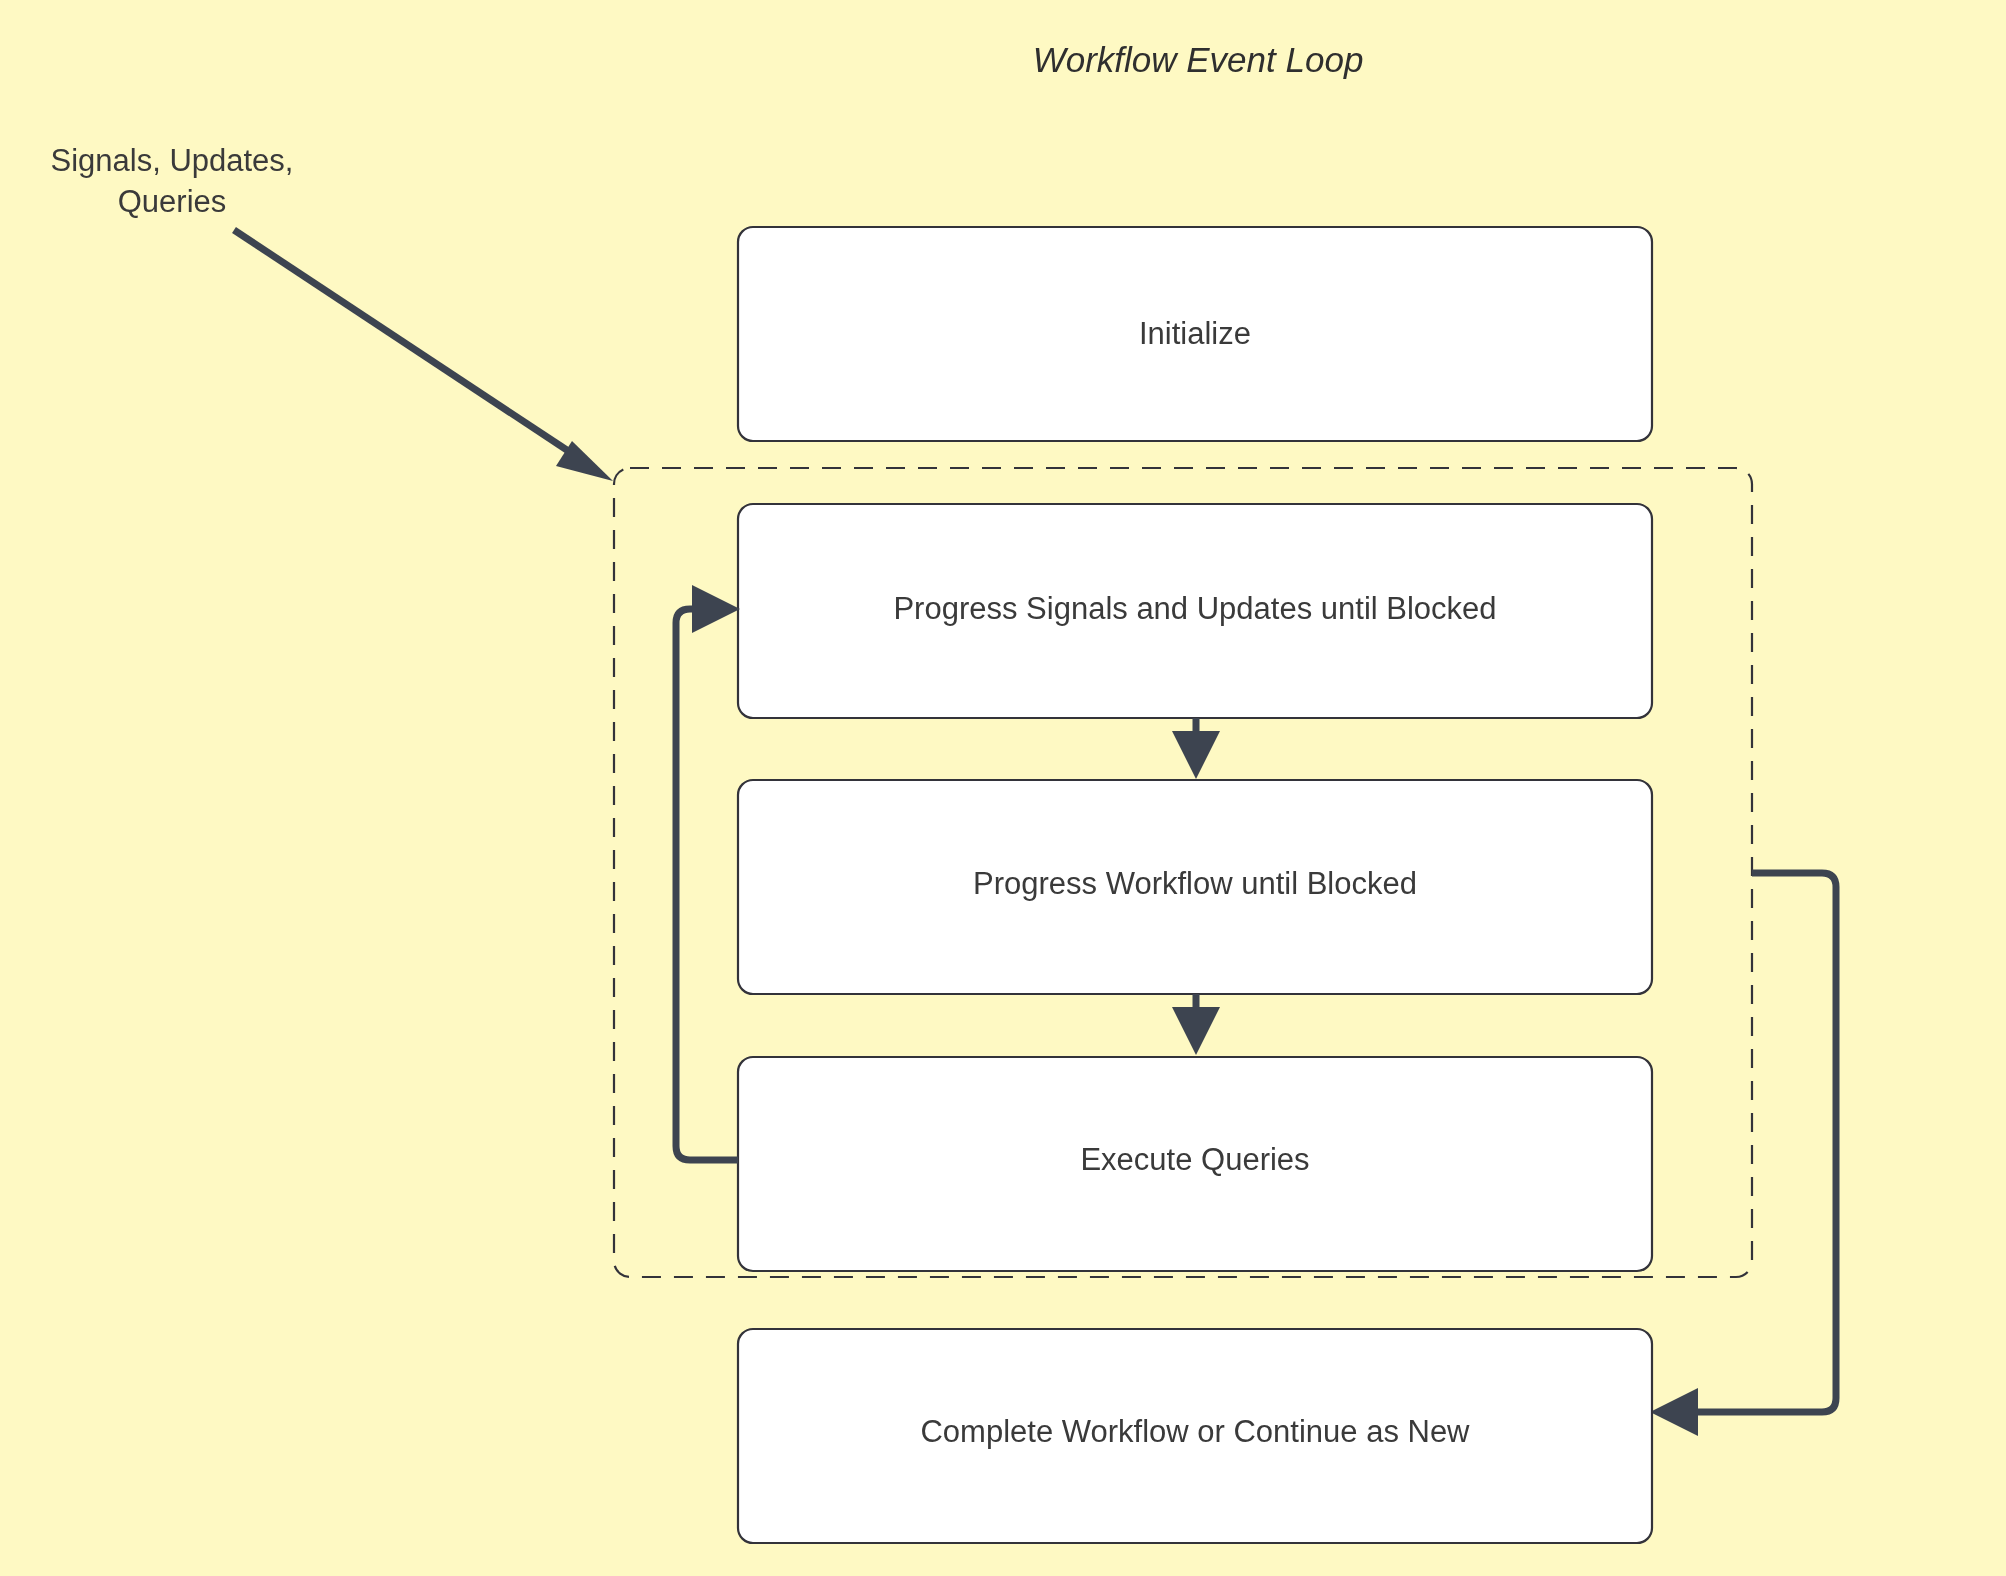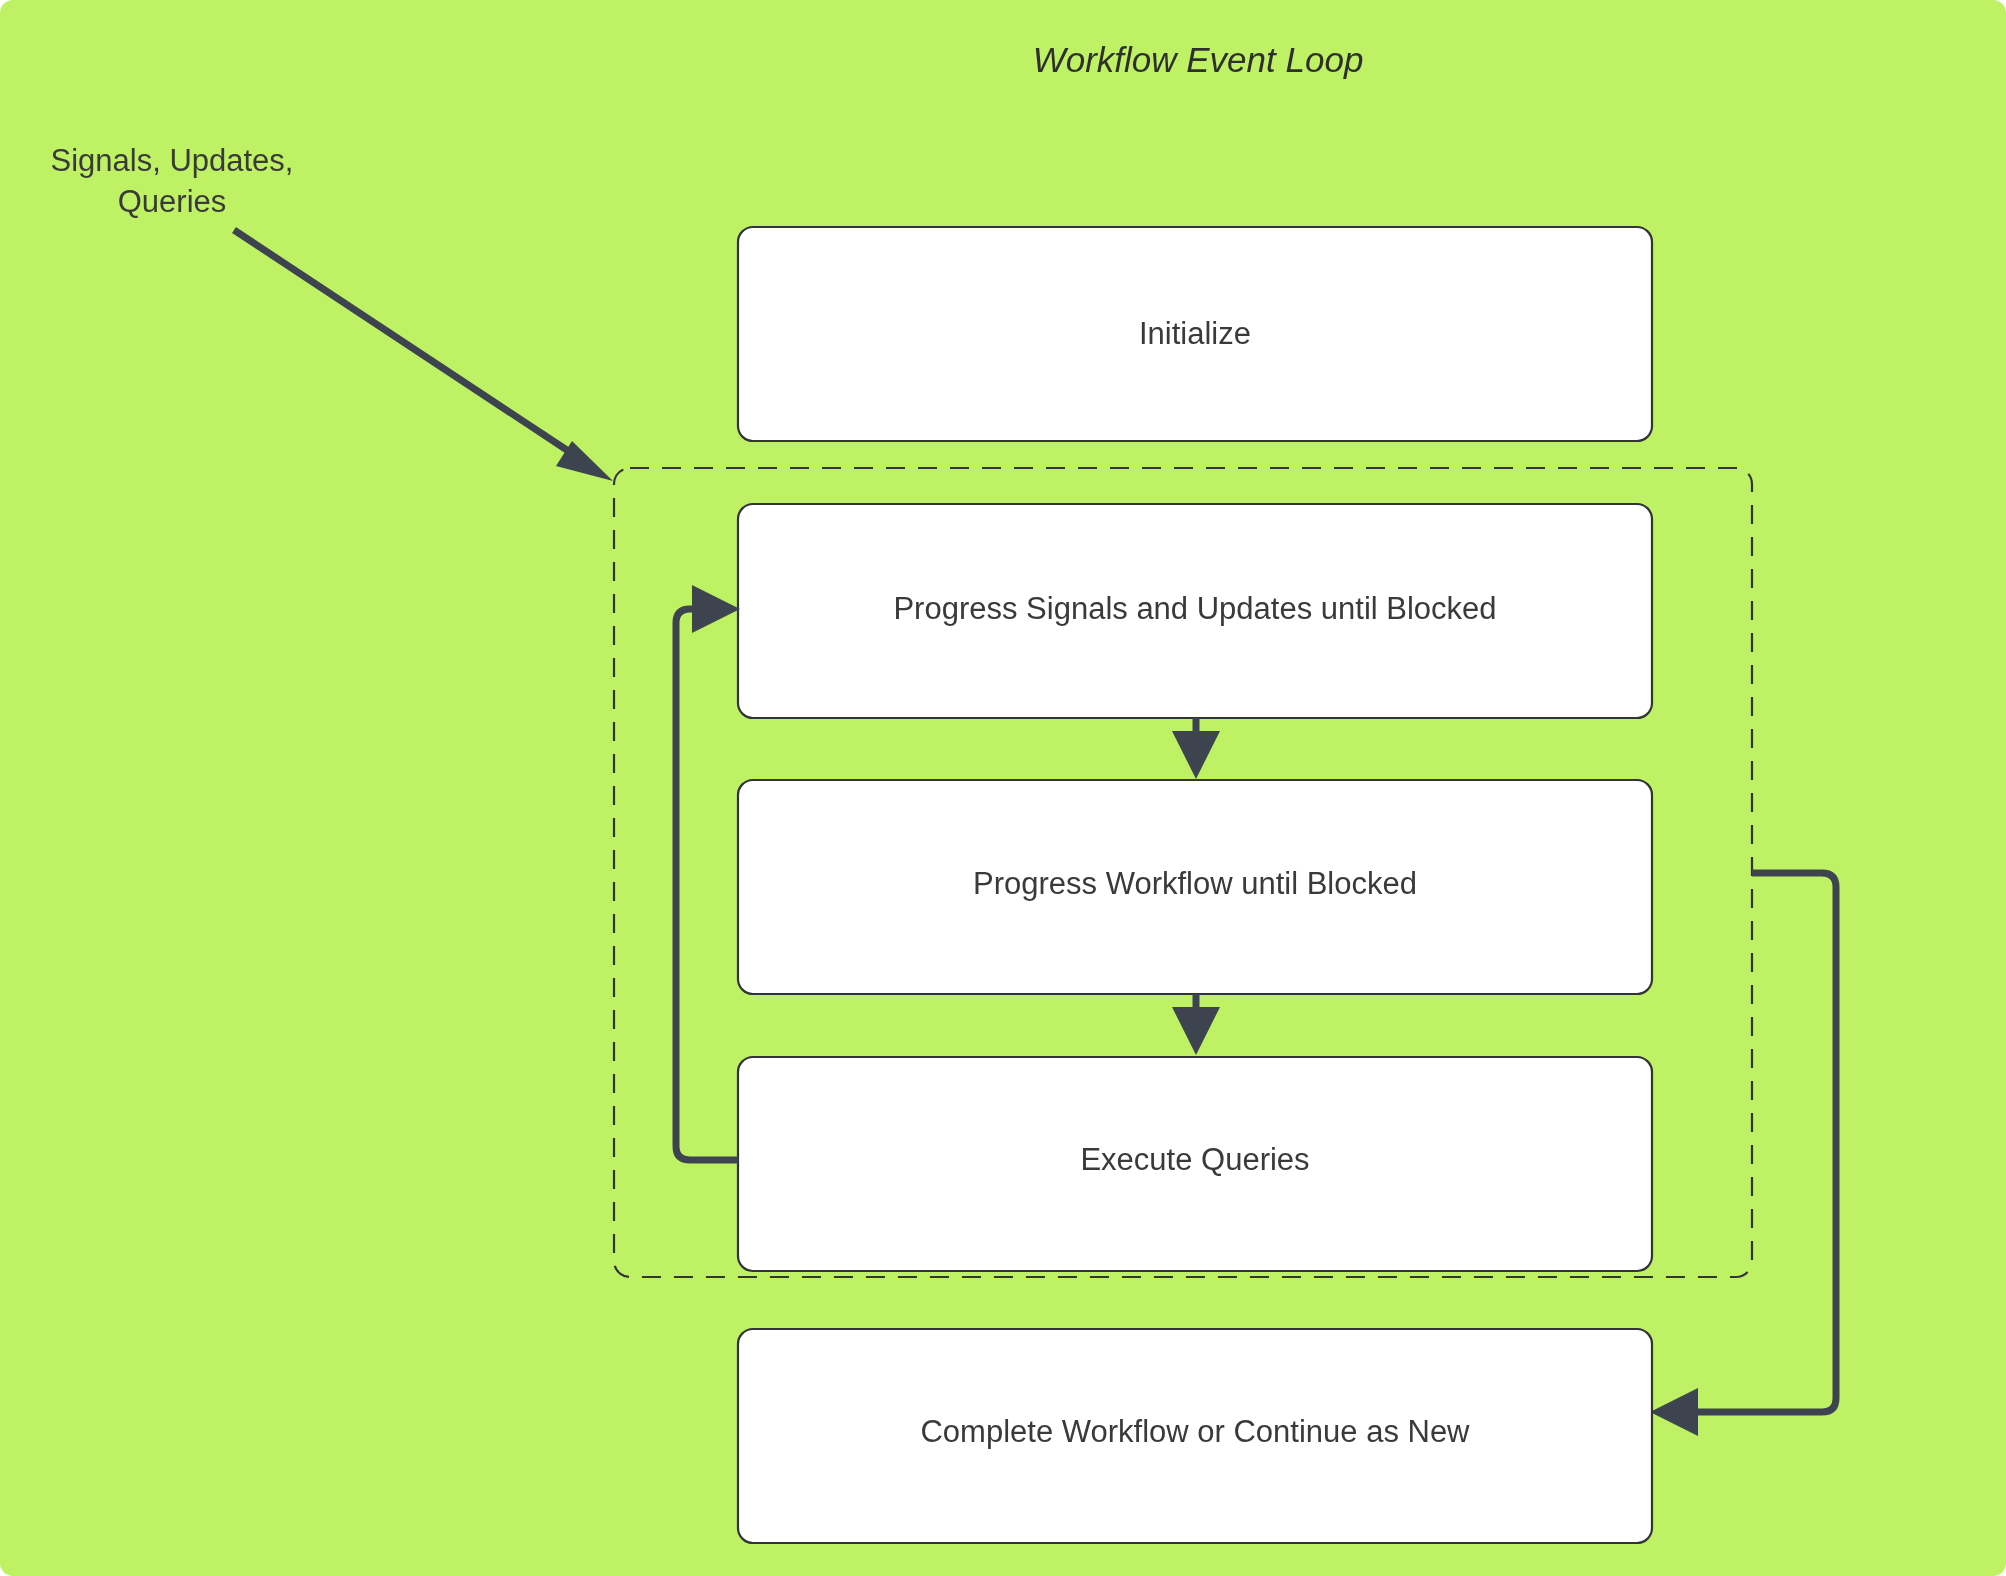--- a/index.html
+++ b/index.html
@@ -10,22 +10,21 @@
   body {
     width: 2006px;
     height: 1576px;
     font-family: "Liberation Sans", sans-serif;
     overflow: hidden;
   }
   #canvas {
     position: relative;
     width: 2006px;
     height: 1576px;
-    background: #bef264;
-    border-radius: 13px;
+    background: #fef9c3;
   }
   #diagram-svg {
     position: absolute;
     top: 0;
     left: 0;
     width: 2006px;
     height: 1576px;
   }
   .node-box {
     fill: #ffffff;

